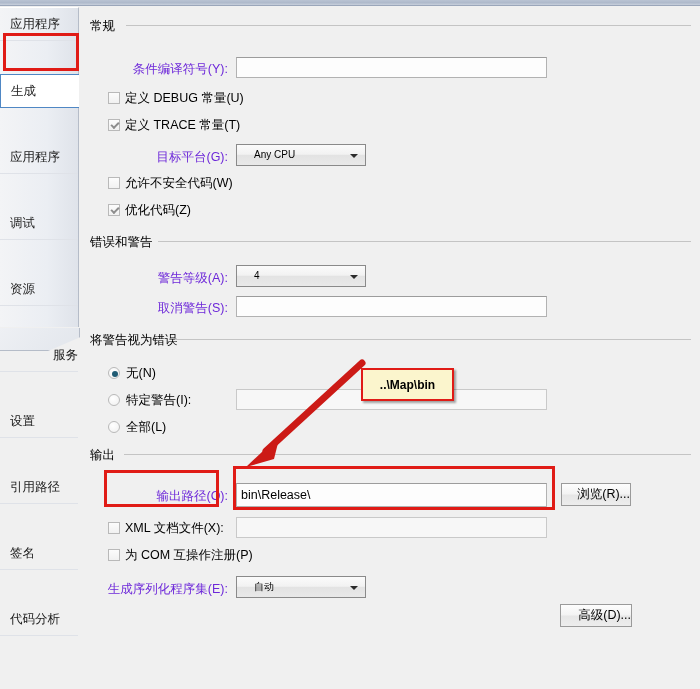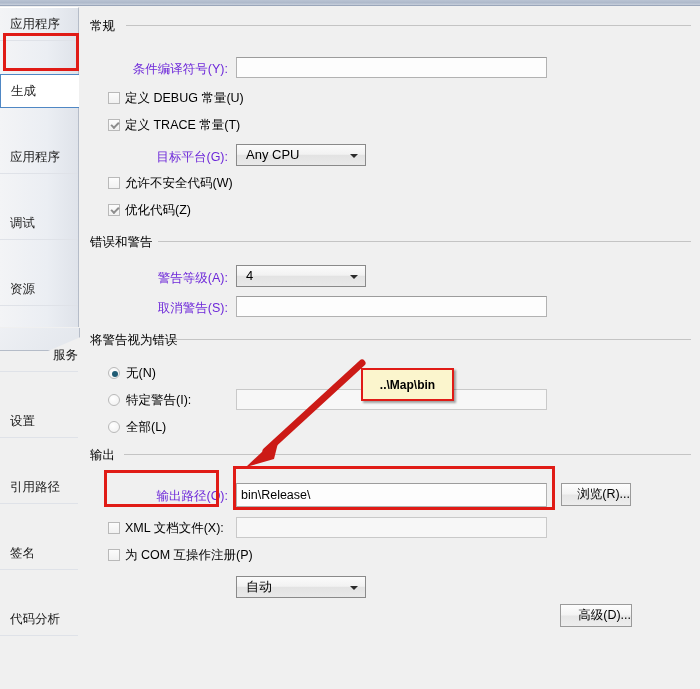--- a/index.html
+++ b/index.html
@@ -90,24 +90,24 @@
     white-space: nowrap;
   }
   .textbox.readonlyish { background: #f7f7f7; border-color: #c9c9c9; }
 
   
   .combo {
     position: absolute;
     height: 22px;
     border: 1px solid #8a8a8a;
     background: linear-gradient(180deg,#fbfbfb 0%, #f2f2f2 46%, #e3e3e3 52%, #e9e9e9 100%);
-    font-size: 13px;
+    font-size: 10px;
     color: #000;
     line-height: 20px;
-    padding-left: 9px;
+    padding-left: 17px;
     overflow: hidden;
     white-space: nowrap;
   }
   .combo .arrow {
     position: absolute; right: 7px; top: 9px;
     width: 0; height: 0;
     border-left: 4px solid transparent;
     border-right: 4px solid transparent;
     border-top: 4px solid #2b2b2b;
   }
@@ -263,20 +263,21 @@
 
     <div class="checkrow" style="left:28px; top:513px;">
       <span class="cbox"></span><span>XML 文档文件(X):</span>
     </div>
     <div class="textbox readonlyish" style="left:156px; top:510px; width:311px;"></div>
 
     <div class="checkrow" style="left:28px; top:540px;">
       <span class="cbox"></span><span>为 COM 互操作注册(P)</span>
     </div>
 
+    <div class="fieldlabel" style="left:0px; top:574px; width:148px;">生成序列化程序集(E):</div>
     <div class="combo" style="left:156px; top:569px; width:130px;">
       <span>自动</span>
       <span class="arrow"></span>
     </div>
 
     <div class="button" style="left:480px; top:597px; width:72px;">高级(D)...</div>
   </div>
 
   <div class="redbox" style="left:3px; top:33px; width:76px; height:38px;"></div>
   <div class="redbox" style="left:104px; top:470px; width:115px; height:37px;"></div>

